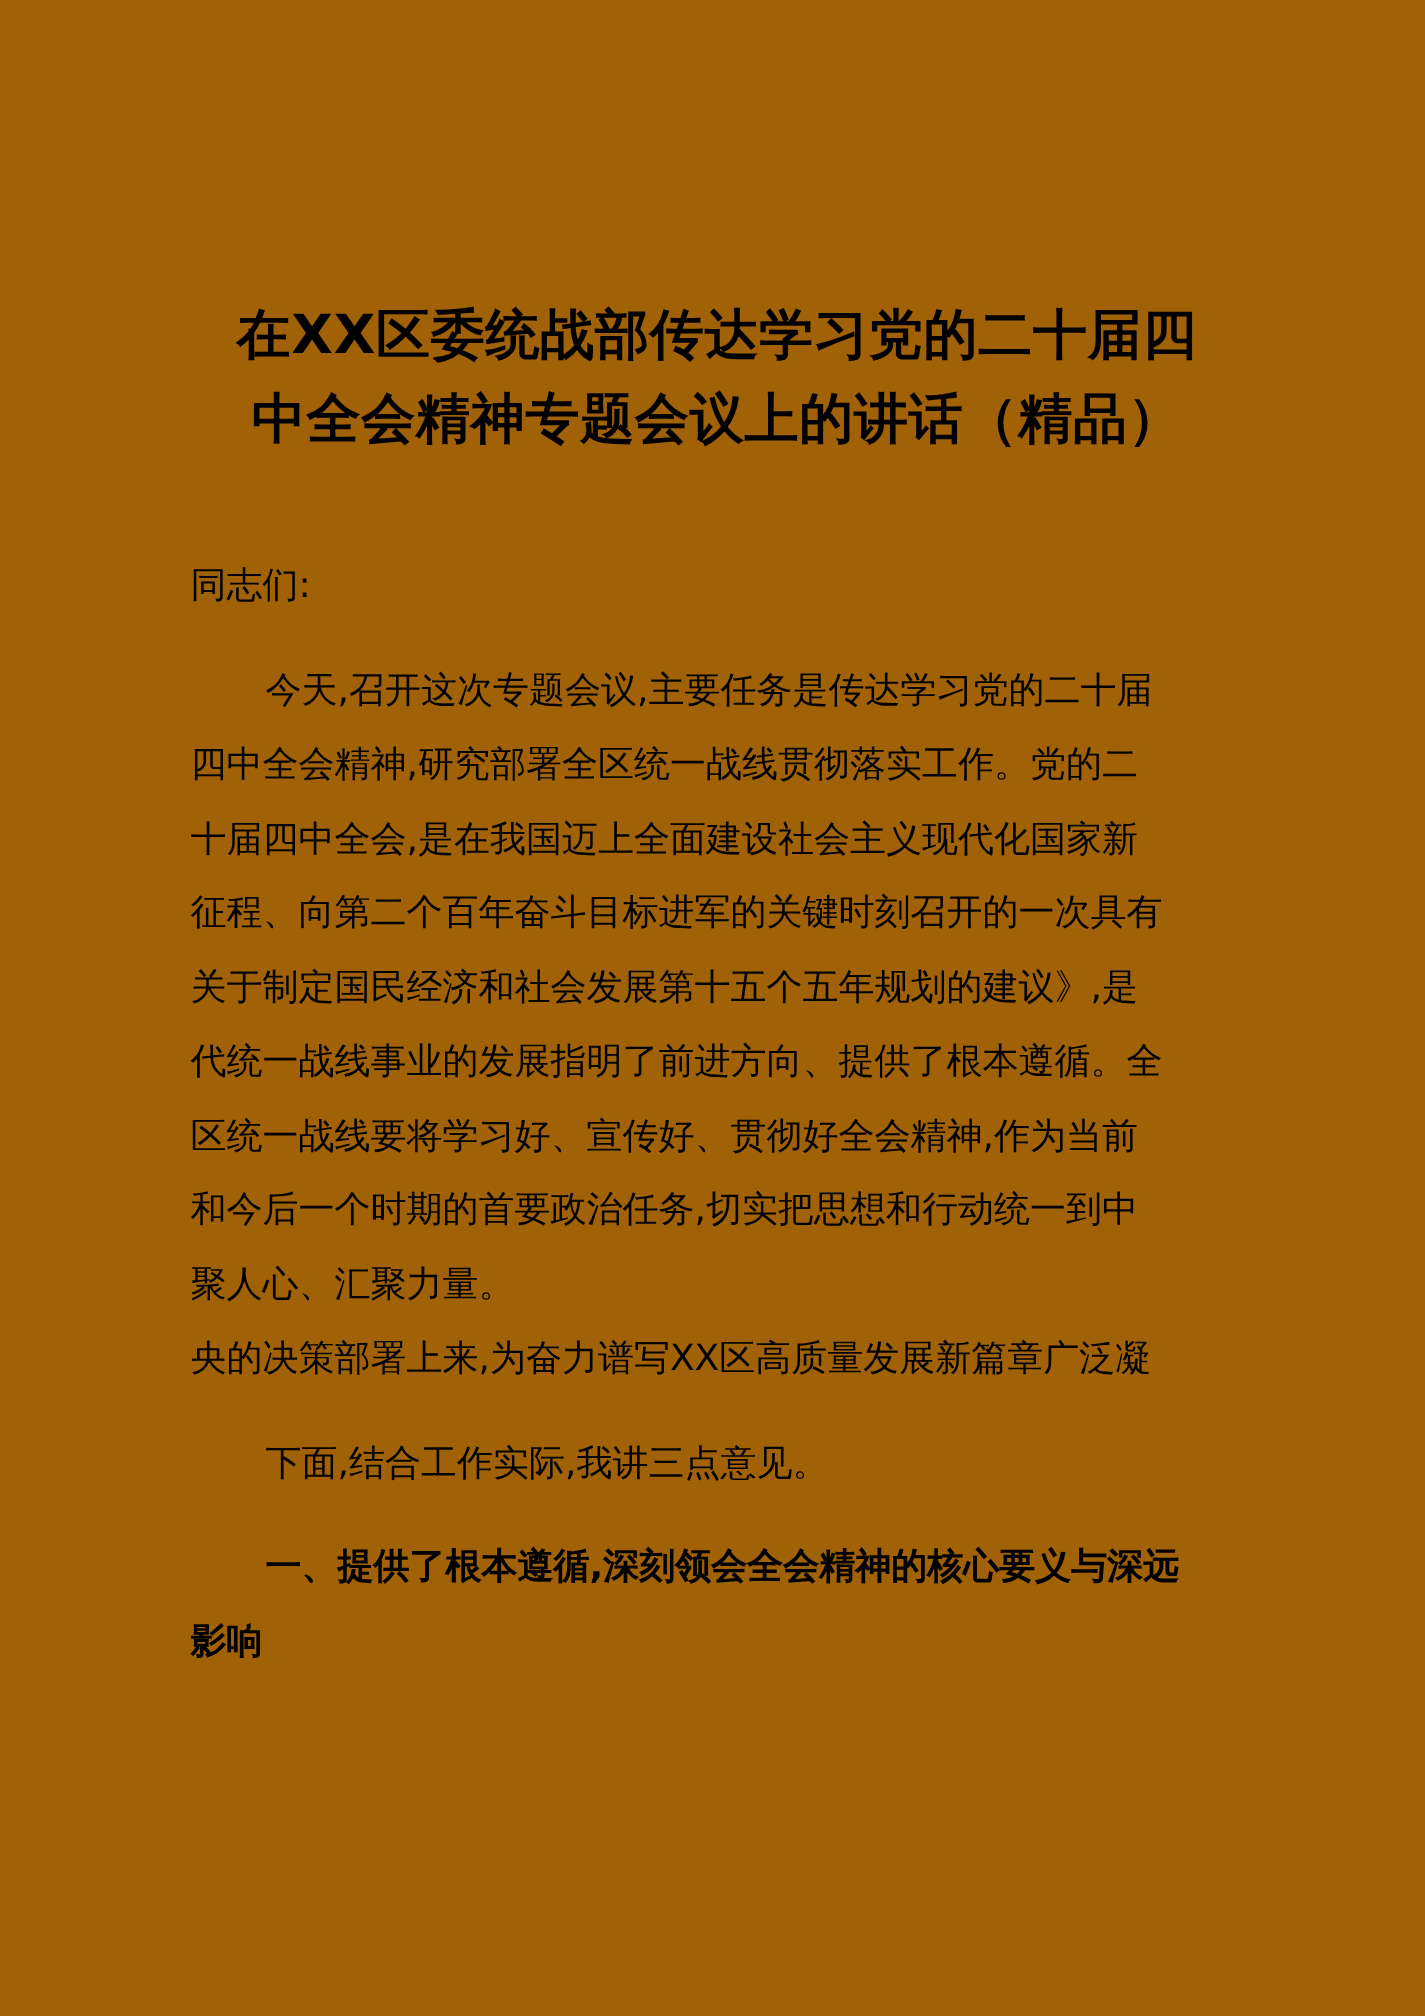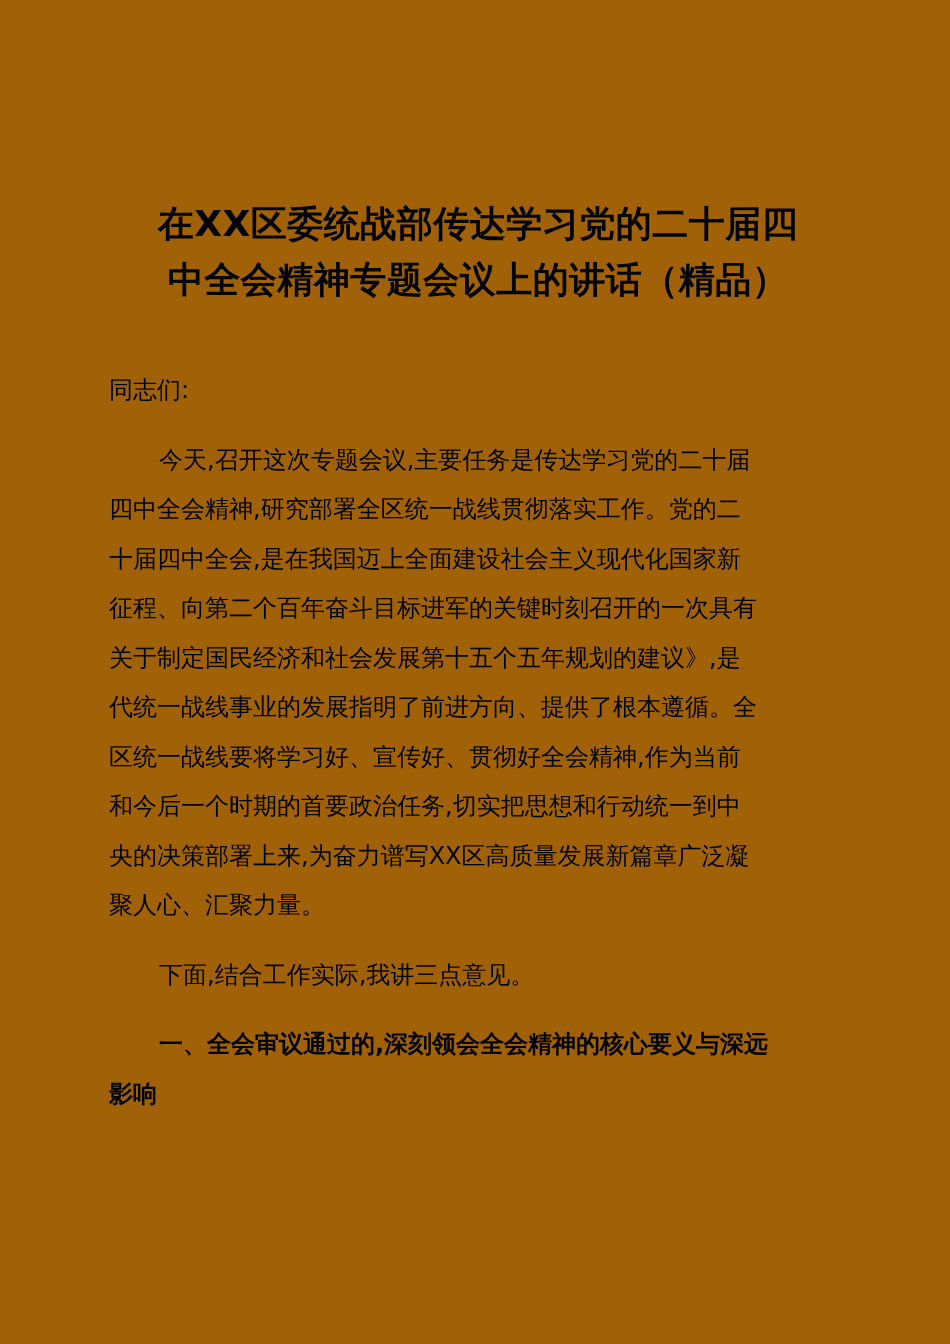--- a/index.html
+++ b/index.html
@@ -33,21 +33,21 @@
       font-weight: bold;
       line-height: 56px;
       letter-spacing: 0.5px;
     }
     .title .tline {
       display: block;
       white-space: nowrap;
     }
     .body {
       position: absolute;
-      left: 109px;
+      left: 127px;
       top: 366px;
       width: 700px;
       font-size: 24px;
       line-height: 49.5px;
     }
     .line {
       display: block;
       white-space: nowrap;
       height: 49.5px;
     }
@@ -78,27 +78,27 @@
 
     <div>
       <span class="line indent">今天,召开这次专题会议,主要任务是传达学习党的二十届</span>
       <span class="line">四中全会精神,研究部署全区统一战线贯彻落实工作。党的二</span>
       <span class="line">十届四中全会,是在我国迈上全面建设社会主义现代化国家新</span>
       <span class="line">征程、向第二个百年奋斗目标进军的关键时刻召开的一次具有</span>
       <span class="line">关于制定国民经济和社会发展第十五个五年规划的建议》,是</span>
       <span class="line">代统一战线事业的发展指明了前进方向、提供了根本遵循。全</span>
       <span class="line">区统一战线要将学习好、宣传好、贯彻好全会精神,作为当前</span>
       <span class="line">和今后一个时期的首要政治任务,切实把思想和行动统一到中</span>
+      <span class="line">聚人心、汇聚力量。</span>
       <span class="line">央的决策部署上来,为奋力谱写XX区高质量发展新篇章广泛凝</span>
-      <span class="line">聚人心、汇聚力量。</span>
     </div>
     <span class="gap"></span>
 
     <span class="line indent">下面,结合工作实际,我讲三点意见。</span>
     <span class="gap"></span>
 
     <div class="bold">
-      <span class="line indent">一、全会审议通过的,深刻领会全会精神的核心要义与深远</span>
+      <span class="line indent">一、提供了根本遵循,深刻领会全会精神的核心要义与深远</span>
       <span class="line">影响</span>
     </div>
   </div>
 
 </div>
 
 </body></html>

